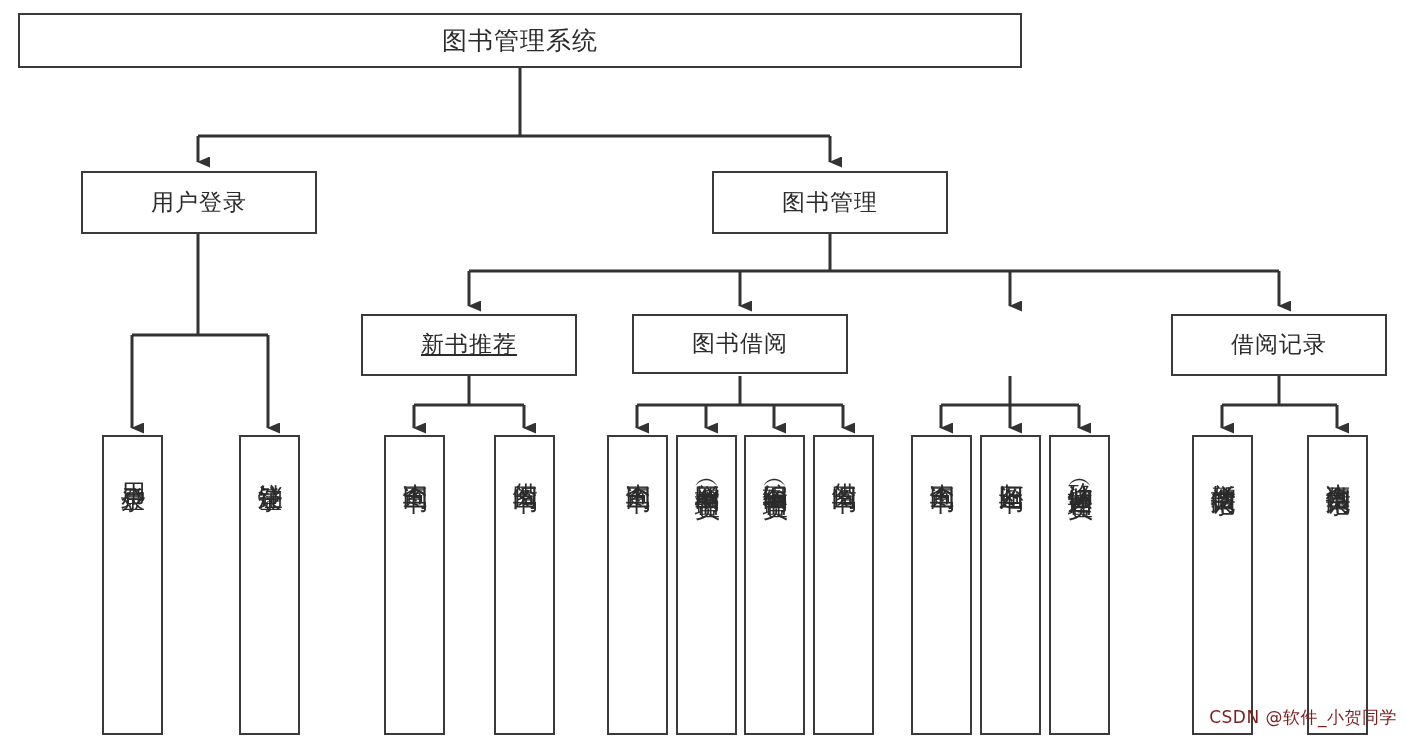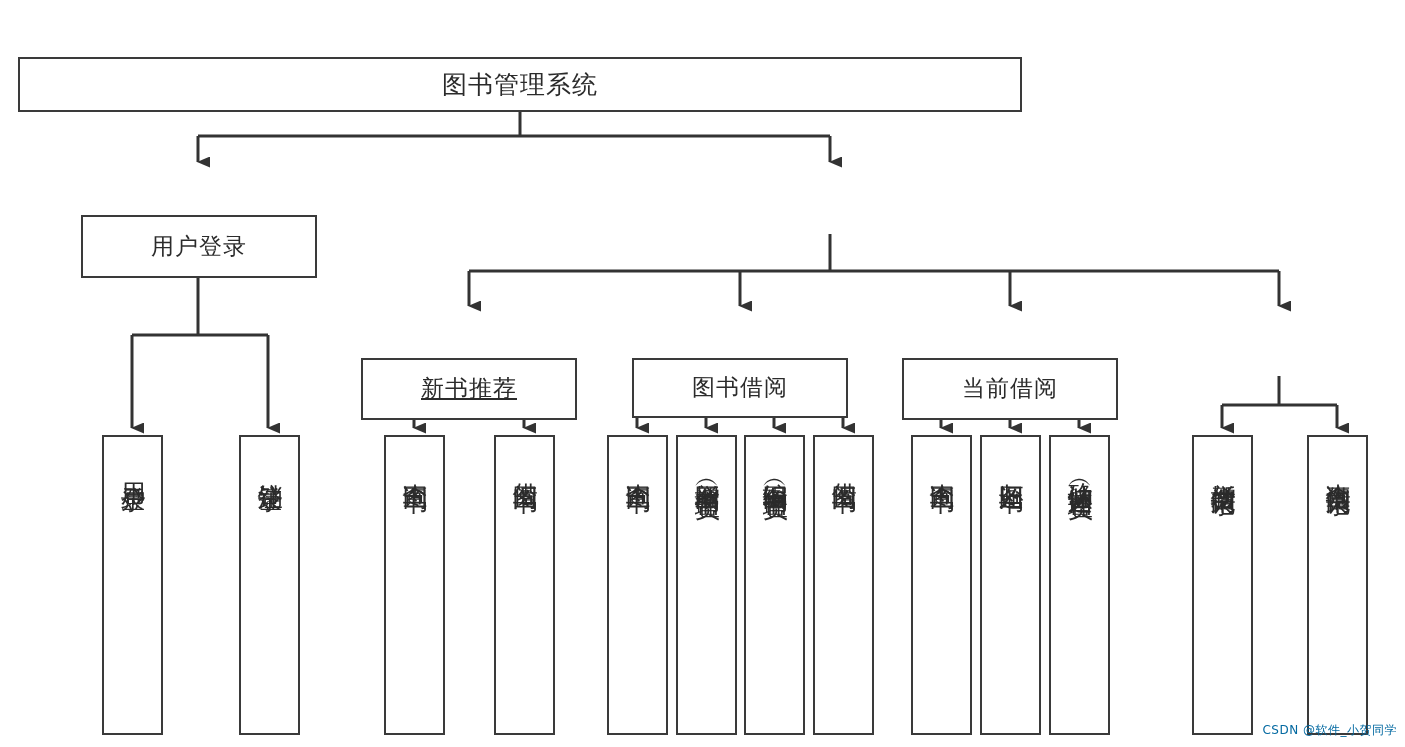--- a/index.html
+++ b/index.html
@@ -33,21 +33,20 @@
     background: #ffffff;
     display: flex;
     align-items: center;
     justify-content: center;
     color: #2b2b2b;
   }
   .node.horiz {
     font-size: 23px;
     letter-spacing: 1px;
     line-height: 1.2;
-    margin-top: 44px;
   }
   .node.vert {
     align-items: flex-start;
     justify-content: center;
     padding-top: 26px;
   }
   .node.vert .vlabel {
     writing-mode: vertical-rl;
     text-orientation: upright;
     font-size: 25px;
@@ -55,23 +54,23 @@
     letter-spacing: 2px;
     white-space: nowrap;
     color: #2b2b2b;
   }
   .node.root {
     font-size: 25px;
   }
   #watermark {
     position: absolute;
     right: 8px;
-    bottom: 8px;
-    font-size: 12px;
-    color: #0369a1;
+    bottom: 18px;
+    font-size: 17px;
+    color: #7f1d1d;
     letter-spacing: 0.5px;
     user-select: none;
     white-space: nowrap;
   }
 </style>
 </head>
 <body>
 
 <div id="canvas">
 
@@ -125,29 +124,32 @@
     </g>
   </svg>
 
   <div class="node horiz root" style="left:18px; top:13px; width:1004px; height:55px;">
     <span>图书管理系统</span>
   </div>
 
   <div class="node horiz" style="left:81px; top:171px; width:236px; height:63px;">
     <span>用户登录</span>
   </div>
+  <div class="node horiz" style="left:712px; top:171px; width:236px; height:63px;">
+    <span>图书管理</span>
+  </div>
 
   <div class="node horiz" style="left:361px; top:314px; width:216px; height:62px;text-decoration:underline;">
     <span>新书推荐</span>
   </div>
   <div class="node horiz" style="left:632px; top:314px; width:216px; height:60px;">
     <span>图书借阅</span>
   </div>
-  <div class="node horiz" style="left:902px; top:314px; width:216px; height:62px;">
-    <span>当前借阅</span>
+  <div class="node horiz" style="left:1171px; top:314px; width:216px; height:62px;">
+    <span>借阅记录</span>
   </div>
 
   <div class="node vert" style="left:102px; top:435px; width:61px; height:300px;">
     <span class="vlabel">用户登录</span>
   </div>
   <div class="node vert" style="left:239px; top:435px; width:61px; height:300px;">
     <span class="vlabel">注销登录</span>
   </div>
 
   <div class="node vert" style="left:384px; top:435px; width:61px; height:300px;">

